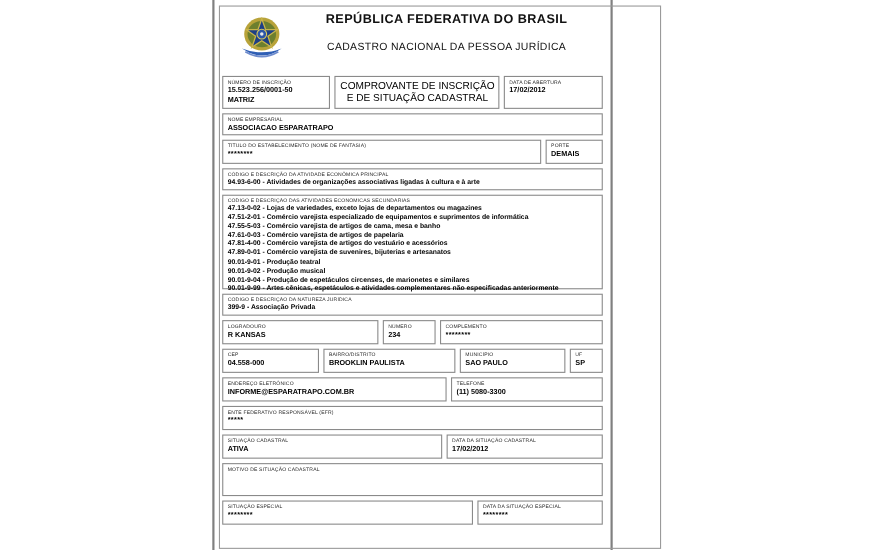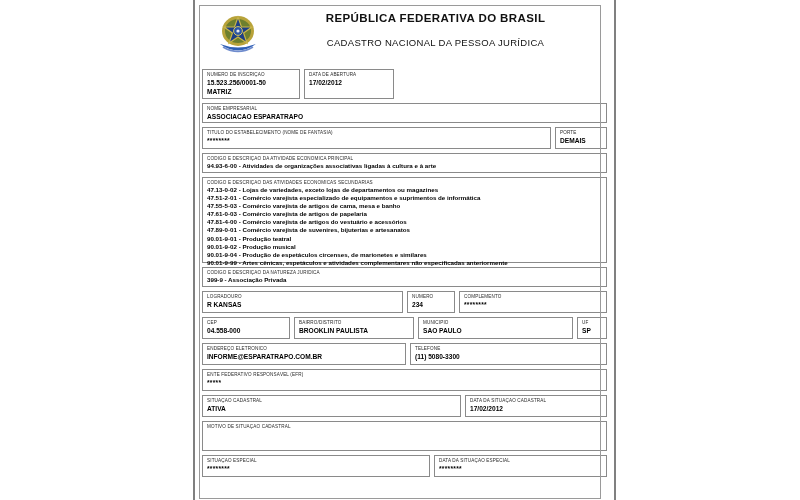--- a/index.html
+++ b/index.html
@@ -17,21 +17,21 @@
     width: 800px;
     height: 500px;
     background: #ffffff;
   }
 
   
   .sheet {
     position: absolute;
     left: 193px;
     top: 0px;
-    width: 423px;
+    width: 364px;
     height: 500px;
     background: #ffffff;
     border-left: 2px solid #808080;
     border-right: 2px solid #808080;
     box-sizing: border-box;
     padding: 5px 7px 0 7px;
   }
 
   .inner-frame {
     position: absolute;
@@ -195,20 +195,23 @@
         <div class="title-main">REPÚBLICA FEDERATIVA DO BRASIL</div>
         <div class="title-sub">CADASTRO NACIONAL DA PESSOA JURÍDICA</div>
       </div>
     </div>
 
     <div class="row row-top">
       <div class="box cell-insc">
         <div class="lbl">NÚMERO DE INSCRIÇÃO</div>
         <div class="val">15.523.256/0001-50</div>
         <div class="val">MATRIZ</div>
+      </div>
+      <div class="box cell-comp">
+        <div class="comp-text">COMPROVANTE DE INSCRIÇÃO E DE SITUAÇÃO CADASTRAL</div>
       </div>
       <div class="box cell-abert">
         <div class="lbl">DATA DE ABERTURA</div>
         <div class="val">17/02/2012</div>
       </div>
     </div>
 
     <div class="row">
       <div class="box full h-nome">
         <div class="lbl">NOME EMPRESARIAL</div>

